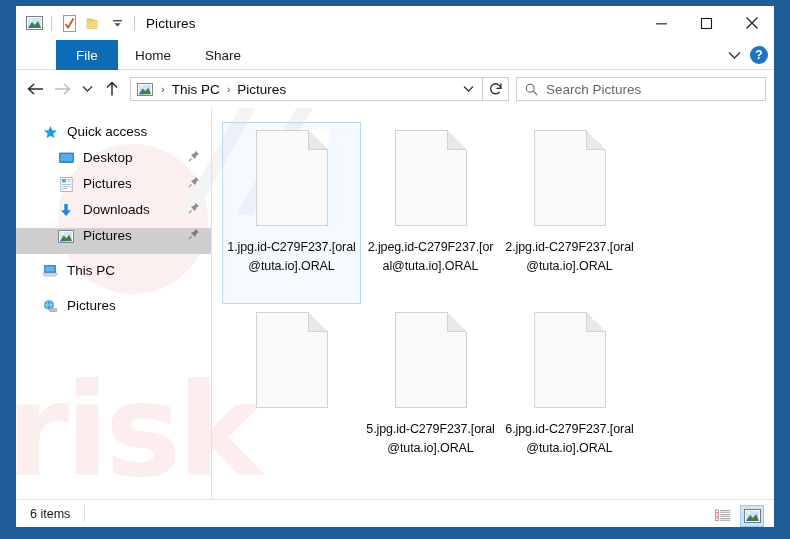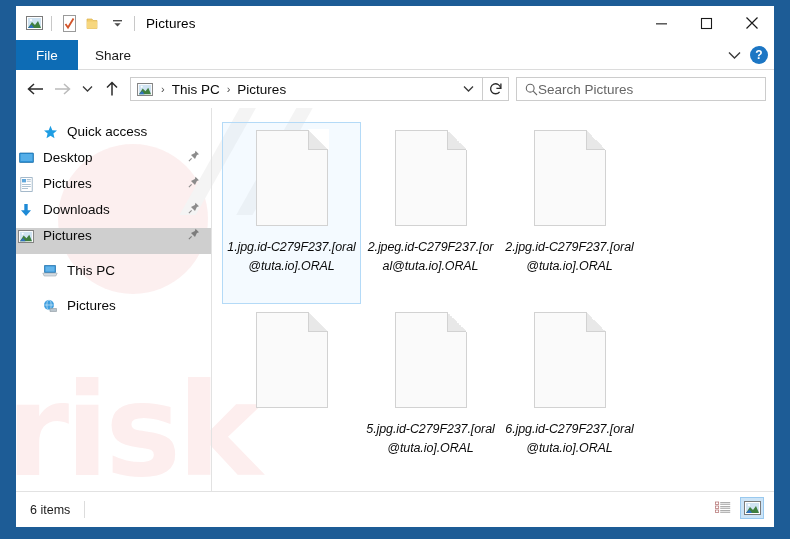--- a/index.html
+++ b/index.html
@@ -71,20 +71,21 @@
     display: flex; align-items: center; justify-content: center;
     padding: 0 17px;
     font-size: 13.5px;
     color: #1a1a1a;
     height: 30px;
   }
   .tab.file {
     background: #0d6cb5;
     color: #ffffff;
     min-width: 62px;
+    margin-left: 40px;
   }
   .ribbon-right {
     position: absolute; right: 6px; top: 0; height: 30px;
     display: flex; align-items: center; gap: 6px;
   }
   .help-btn {
     width: 18px; height: 18px; border-radius: 50%;
     background: #1c76c4; color: #fff;
     font-size: 12px; font-weight: bold;
     display: flex; align-items: center; justify-content: center;
@@ -134,20 +135,21 @@
     display: flex; align-items: center; justify-content: center;
     background: #fff;
   }
   .searchbox {
     width: 250px; height: 24px;
     border: 1px solid #cccccc;
     background: #fff;
     display: flex; align-items: center;
     margin-left: 7px;
     padding-left: 8px;
+    gap: 8px;
   }
   .search-ph { font-size: 13.5px; color: #666666; }
 
   
   .content {
     flex: 1;
     display: flex;
     min-height: 0;
     position: relative;
     background: #fff;
@@ -211,37 +213,36 @@
     flex: 0 0 20px;
   }
   .nav-item .lbl {
     font-size: 13.5px;
     color: #0a0a0a;
     flex: 1;
     white-space: nowrap;
   }
   .nav-item .pin { width: 14px; display: flex; justify-content: center; }
   .lvl0 { padding-left: 24px; }
-  .lvl1 { }
+  .lvl1 { padding-left: 40px; }
   .nav-item.selected { background: #cfcfcf; }
   .nav-gap { height: 9px; }
 
   
   .filearea {
     flex: 1;
     position: relative;
     z-index: 1;
     padding: 14px 0 0 10px;
     overflow: hidden;
   }
   .grid {
     display: flex;
     flex-wrap: wrap;
     align-content: flex-start;
-    font-style: italic;
   }
   .file-item {
     width: 139px;
     height: 182px;
     display: flex;
     flex-direction: column;
     align-items: center;
     padding-top: 7px;
     border: 1px solid transparent;
   }
@@ -280,21 +281,21 @@
     color: #0b0b0b;
     text-align: center;
     line-height: 18.5px;
     width: 132px;
     word-break: break-all;
     letter-spacing: -0.1px;
   }
 
   
   .statusbar {
-    height: 36px;
+    height: 28px;
     flex: 0 0 auto;
     border-top: 1px solid #e2e2e2;
     background: #ffffff;
     display: flex;
     align-items: center;
     padding: 0 9px 0 14px;
     position: relative;
   }
   .status-text {
     font-size: 12.5px;
@@ -376,20 +377,21 @@
       <div class="cap-btn close">
         <svg width="14" height="14" viewBox="0 0 14 14">
             <path d="M1.5 1.5 L12.5 12.5 M12.5 1.5 L1.5 12.5" stroke="#1a1a1a" stroke-width="1.2" fill="none"></path>
           </svg>
       </div>
     </div>
   </div>
 
   <div class="ribbon">
     <div class="tab file">File</div>
+    <div class="tab">Home</div>
     <div class="tab">Share</div>
 
     <div class="ribbon-right">
       <div style="width:20px;display:flex;justify-content:center;">
         <svg width="13" height="9" viewBox="0 0 13 9">
             <path d="M1 1.5 L6.5 7 L12 1.5" fill="none" stroke="#3a3a3a" stroke-width="1.4"></path>
           </svg>
       </div>
       <div class="help-btn">?</div>
     </div>

